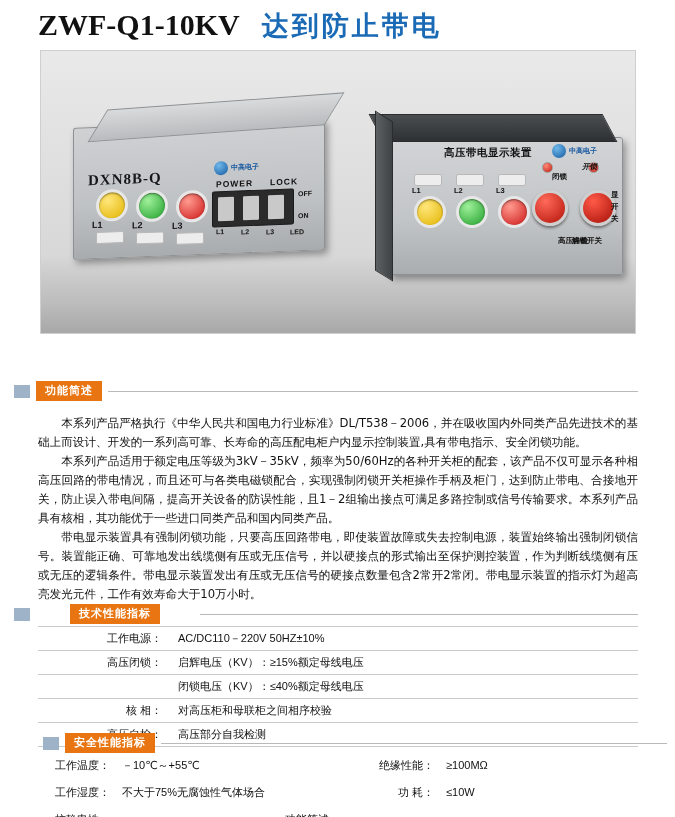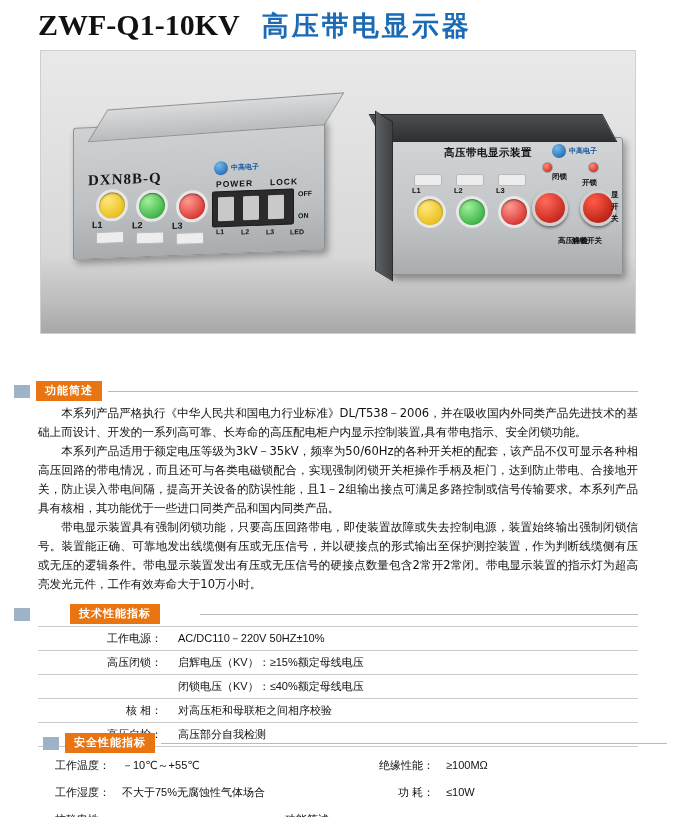--- a/index.html
+++ b/index.html
@@ -112,20 +112,21 @@
   .sec-label{
     background:#e87511;color:#fff;font-size:11px;font-weight:bold;
     padding:2px 9px 3px;letter-spacing:1px;
   }
   .sec-line{height:1px;background:#b9b9b9;flex:1;}
   
   .para{
     position:absolute;left:38px;width:600px;
     font-size:11.6px;line-height:19px;color:#111;text-align:justify;
     font-family:"DejaVu Sans","Liberation Sans",sans-serif;
+    margin-top:10px;
   }
   .para p{margin:0;text-indent:2em;}
   
   .spec{
     position:absolute;left:38px;width:600px;border-collapse:collapse;
     font-size:11px;color:#111;
   }
   .spec td{
     border-bottom:1px solid #c9c9c9;padding:4px 6px;vertical-align:middle;
   }
@@ -137,21 +138,21 @@
     display:grid;grid-template-columns:72px 218px 82px 1fr;
     row-gap:6px;column-gap:4px;line-height:15px;gap:12px;
   }
   .safe .lab{text-align:right;}
 </style>
 </head>
 <body>
 
 <div class="title-row">
   <div class="title-main">ZWF-Q1-10KV</div>
-  <div class="title-sub">高压带电显示器</div>
+  <div class="title-sub">达到防止带电</div>
 </div>
 
 <div class="photo">
   <div class="shadow-band"></div>
 
   <div class="dev-l">
     <div class="dev-l-top"></div>
 
     <div class="dev-l-label">DXN8B-Q</div>
 
@@ -202,21 +203,21 @@
     <div class="lamp-cap" style="left:24px;top:36px;"></div>
     <div class="lamp-cap" style="left:66px;top:36px;"></div>
     <div class="lamp-cap" style="left:108px;top:36px;"></div>
     <div class="rtxt" style="left:22px;top:48px;">L1</div>
     <div class="rtxt" style="left:64px;top:48px;">L2</div>
     <div class="rtxt" style="left:106px;top:48px;">L3</div>
 
     <div class="mini-led" style="left:152px;top:24px;"></div>
     <div class="mini-led" style="left:198px;top:24px;"></div>
     <div class="rtxt" style="left:162px;top:34px;">闭锁</div>
-    <div class="rtxt" style="left:192px;top:40px;">开锁</div>
+    <div class="rtxt" style="left:192px;top:24px;font-style:italic;">开锁</div>
 
     <div class="big-btn red" style="left:142px;top:52px;"></div>
     <div class="big-btn red2" style="left:190px;top:52px;"></div>
 
     <div class="rtxt" style="left:120px;top:98px;margin-left:48px;">高压自检</div>
     <div class="rtxt" style="left:182px;top:98px;">解锁开关</div>
     <div class="rtxt" style="left:221px;top:52px;">显</div>
     <div class="rtxt" style="left:221px;top:64px;">开</div>
     <div class="rtxt" style="left:221px;top:76px;">关</div>
   </div>

